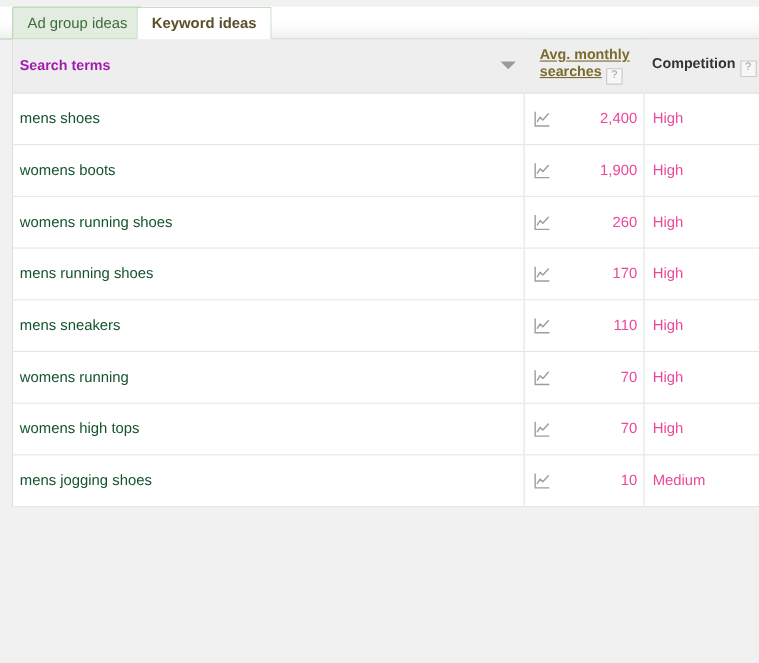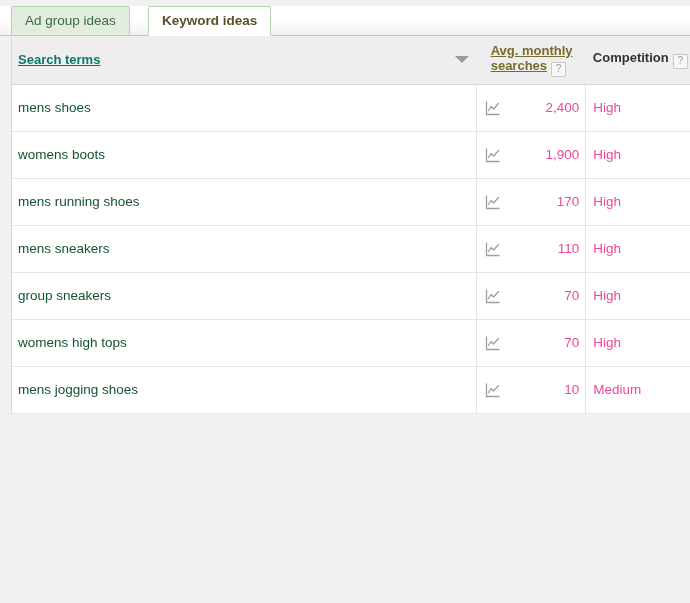--- a/index.html
+++ b/index.html
@@ -57,21 +57,20 @@
     color: #3d6b3d;
   }
   .tab.active {
     left: 124px;
     background: #ffffff;
     border: 1px solid #b5d5b5;
     border-bottom: 1px solid #ffffff;
     color: #5b4e2a;
     font-weight: bold;
     z-index: 5;
-    margin-left: 24px;
   }
 
   
   .table-wrap {
     position: absolute;
     left: 11px;
     top: 36px;
     width: 679px;
     background: #fff;
     border-left: 1px solid #dcdcdc;
@@ -96,22 +95,21 @@
     border-bottom: 1px solid #d8d8d8;
     font-size: 13px;
     font-weight: bold;
     color: #333;
     padding: 0;
   }
   th.col-term {
     width: 464px;
     text-align: left;
     padding-left: 6px;
-    color: #0f766e;
-    text-decoration: underline;
+    color: #a21caf;
   }
   th.col-avg {
     width: 109px;
     text-align: left;
     position: relative;
     color: #7a6a2d;
     padding: 0;
   }
   th.col-comp {
     width: 105px;
@@ -241,37 +239,45 @@
         </tr>
         <tr>
           <td class="c-term">womens boots</td>
           <td class="c-avg"><span class="chart-icon"><svg viewBox="0 0 16 16" width="16" height="16" aria-hidden="true">
                 <path d="M1.5 1.5 V14.5 H14.5" fill="none" stroke="#9e9e9e" stroke-width="1.3"></path>
                 <path d="M3.5 10.5 L6 6.5 L8.5 9 L13.5 3.5" fill="none" stroke="#9e9e9e" stroke-width="1.3" stroke-linejoin="round" stroke-linecap="round"></path>
               </svg></span><span class="avg-val">1,900</span></td>
           <td class="c-comp">High</td>
         </tr>
         <tr>
+          <td class="c-term">womens running shoes</td>
+          <td class="c-avg"><span class="chart-icon"><svg viewBox="0 0 16 16" width="16" height="16" aria-hidden="true">
+                <path d="M1.5 1.5 V14.5 H14.5" fill="none" stroke="#9e9e9e" stroke-width="1.3"></path>
+                <path d="M3.5 10.5 L6 6.5 L8.5 9 L13.5 3.5" fill="none" stroke="#9e9e9e" stroke-width="1.3" stroke-linejoin="round" stroke-linecap="round"></path>
+              </svg></span><span class="avg-val">260</span></td>
+          <td class="c-comp">High</td>
+        </tr>
+        <tr>
           <td class="c-term">mens running shoes</td>
           <td class="c-avg"><span class="chart-icon"><svg viewBox="0 0 16 16" width="16" height="16" aria-hidden="true">
                 <path d="M1.5 1.5 V14.5 H14.5" fill="none" stroke="#9e9e9e" stroke-width="1.3"></path>
                 <path d="M3.5 10.5 L6 6.5 L8.5 9 L13.5 3.5" fill="none" stroke="#9e9e9e" stroke-width="1.3" stroke-linejoin="round" stroke-linecap="round"></path>
               </svg></span><span class="avg-val">170</span></td>
           <td class="c-comp">High</td>
         </tr>
         <tr>
           <td class="c-term">mens sneakers</td>
           <td class="c-avg"><span class="chart-icon"><svg viewBox="0 0 16 16" width="16" height="16" aria-hidden="true">
                 <path d="M1.5 1.5 V14.5 H14.5" fill="none" stroke="#9e9e9e" stroke-width="1.3"></path>
                 <path d="M3.5 10.5 L6 6.5 L8.5 9 L13.5 3.5" fill="none" stroke="#9e9e9e" stroke-width="1.3" stroke-linejoin="round" stroke-linecap="round"></path>
               </svg></span><span class="avg-val">110</span></td>
           <td class="c-comp">High</td>
         </tr>
         <tr>
-          <td class="c-term">group sneakers</td>
+          <td class="c-term">womens running</td>
           <td class="c-avg"><span class="chart-icon"><svg viewBox="0 0 16 16" width="16" height="16" aria-hidden="true">
                 <path d="M1.5 1.5 V14.5 H14.5" fill="none" stroke="#9e9e9e" stroke-width="1.3"></path>
                 <path d="M3.5 10.5 L6 6.5 L8.5 9 L13.5 3.5" fill="none" stroke="#9e9e9e" stroke-width="1.3" stroke-linejoin="round" stroke-linecap="round"></path>
               </svg></span><span class="avg-val">70</span></td>
           <td class="c-comp">High</td>
         </tr>
         <tr>
           <td class="c-term">womens high tops</td>
           <td class="c-avg"><span class="chart-icon"><svg viewBox="0 0 16 16" width="16" height="16" aria-hidden="true">
                 <path d="M1.5 1.5 V14.5 H14.5" fill="none" stroke="#9e9e9e" stroke-width="1.3"></path>

